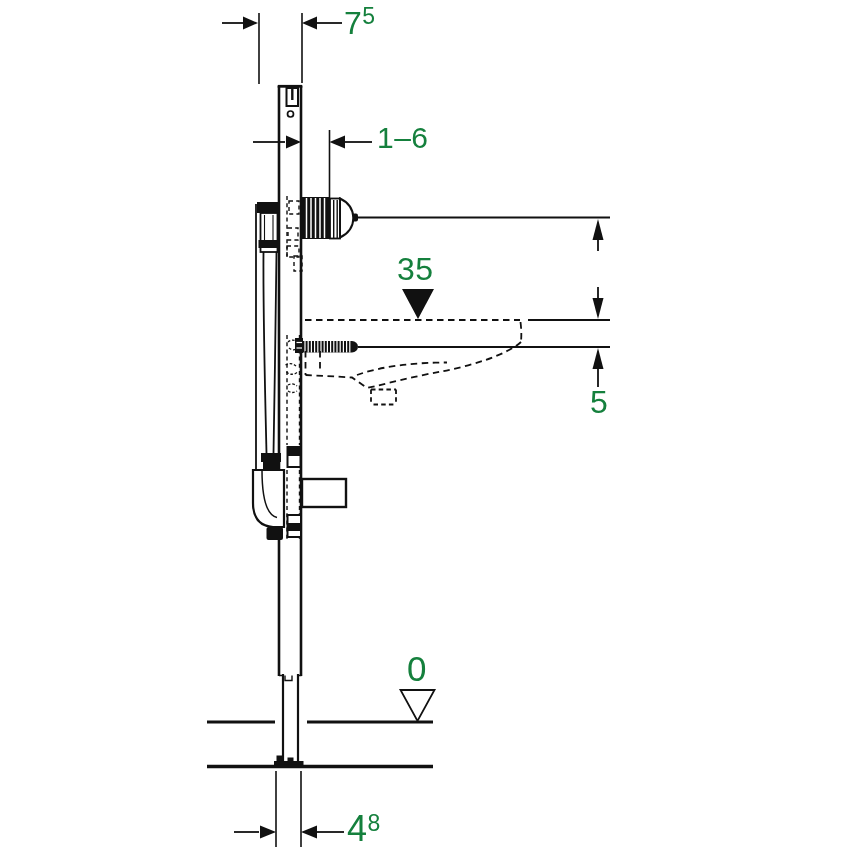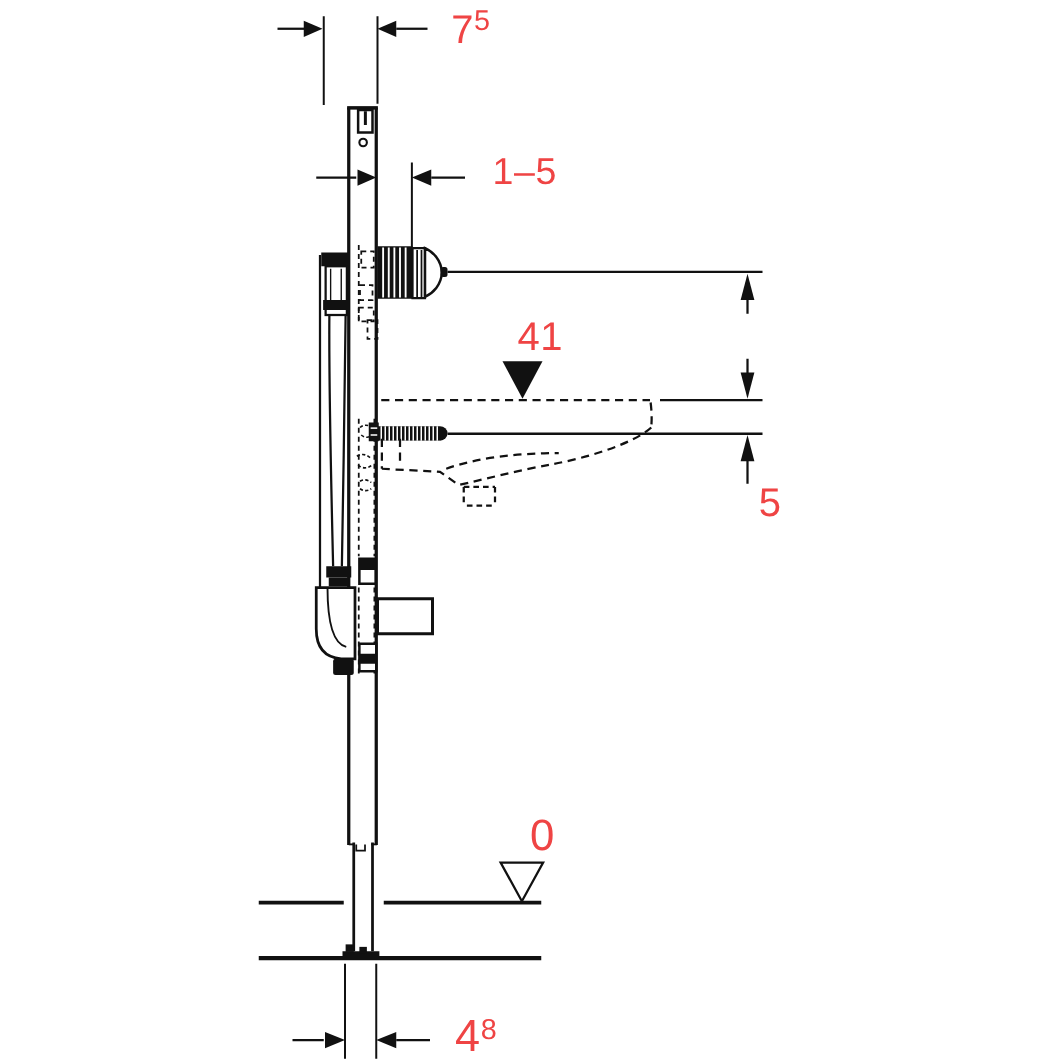--- a/index.html
+++ b/index.html
@@ -2,22 +2,22 @@
 <html><head>
 <meta charset="utf-8">
 <style>
   html,body{margin:0;padding:0;background:#ffffff;}
   #stage{
     position:relative;width:850px;height:850px;background:#ffffff;overflow:hidden;
     font-family:"Liberation Sans",sans-serif;color:#111;
   }
   #stage svg{position:absolute;left:0;top:0;}
   .dim-label{
-    position:absolute;line-height:1;white-space:nowrap;color:#ef4444;
-    font-family:"Liberation Sans",sans-serif;letter-spacing:0.5px;margin-left:17px;
+    position:absolute;line-height:1;white-space:nowrap;color:#15803d;
+    font-family:"Liberation Sans",sans-serif;letter-spacing:0.5px;
   }
   .f32{font-size:32px;}
   .f30{font-size:30px;}
   .f35{font-size:35px;}
   .f36{font-size:36px;}
   .sup{font-size:23px;vertical-align:10px;letter-spacing:0;}
 </style>
 </head>
 <body>
 
@@ -209,23 +209,23 @@
         <polygon points="276,832 260,825.5 260,838.5" fill="#111" stroke="none"></polygon>
         <polygon points="301,832 317,825.5 317,838.5" fill="#111" stroke="none"></polygon>
         <line x1="317" y1="832" x2="344" y2="832" stroke-width="1.8"></line>
       </g>
 
     </g>
   </svg>
 
   <div class="dim-label f32" style="left:344px;top:5px"><span>7</span><span class="sup">5</span></div>
 
-  <div class="dim-label f30" style="left:377px;top:123px"><span>1–5</span></div>
-
-  <div class="dim-label f32" style="left:397px;top:253px"><span>41</span></div>
+  <div class="dim-label f30" style="left:377px;top:123px"><span>1–6</span></div>
+
+  <div class="dim-label f32" style="left:397px;top:253px"><span>35</span></div>
 
 
   <div class="dim-label f32" style="left:590px;top:386px"><span>5</span></div>
 
   <div class="dim-label f35" style="left:407px;top:651px"><span>0</span></div>
 
   <div class="dim-label f36" style="left:347px;top:811px"><span>4</span><span class="sup">8</span></div>
 
 </div>
 

